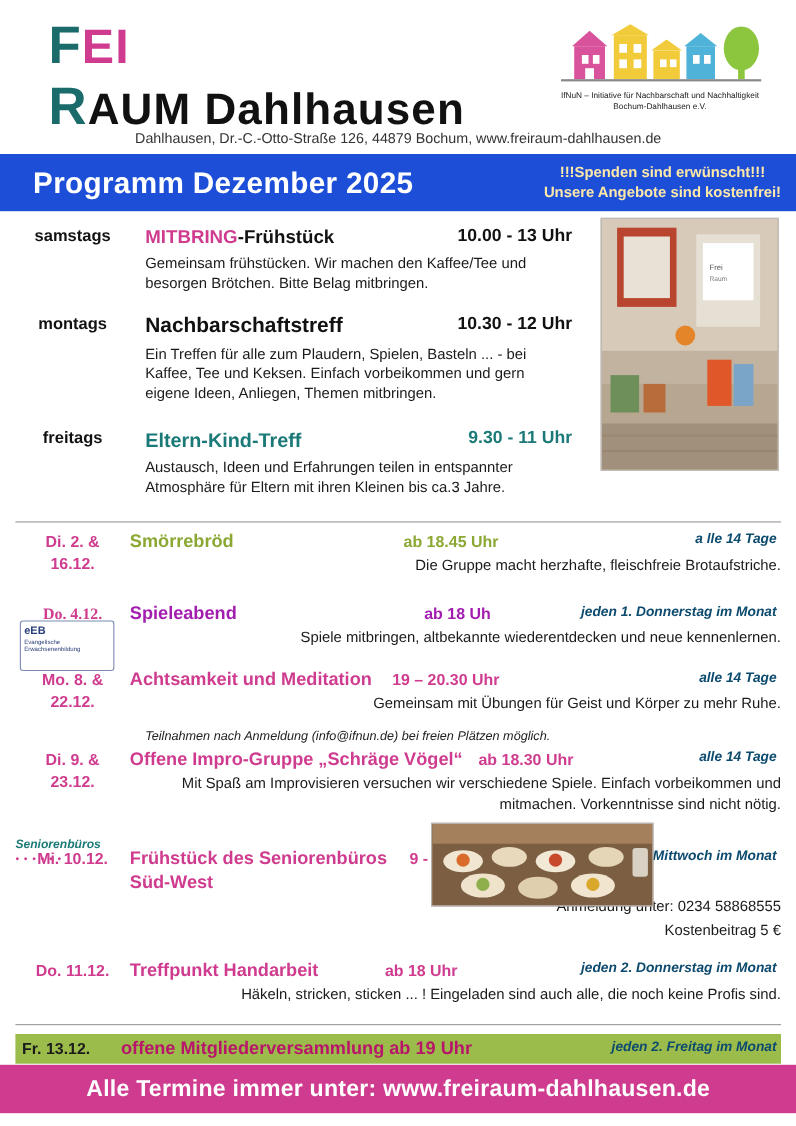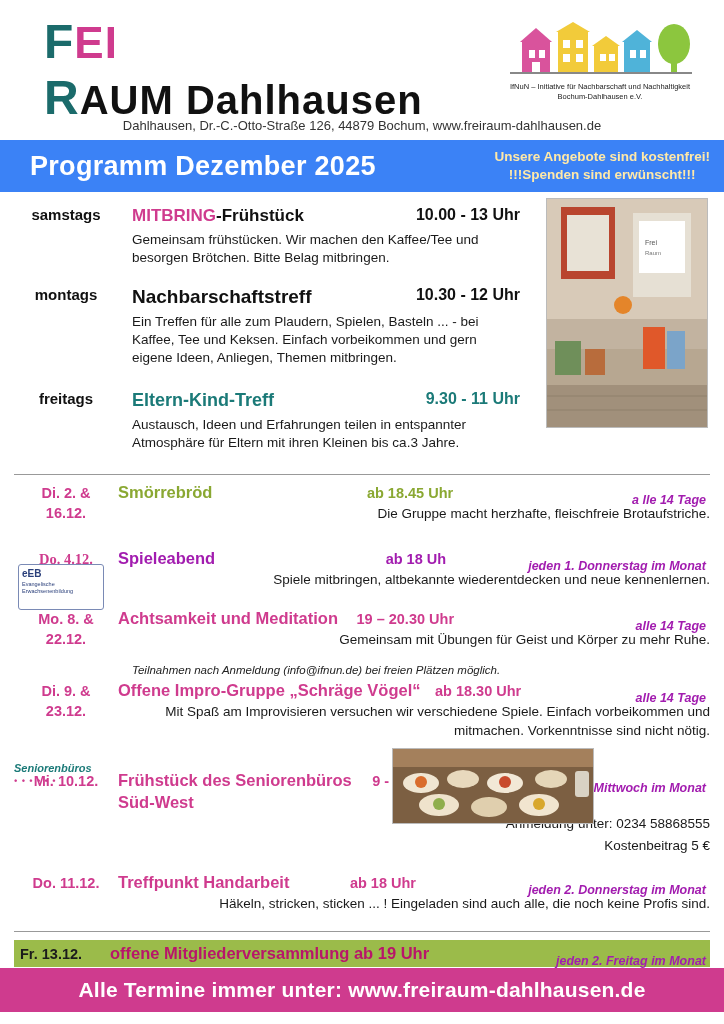--- a/index.html
+++ b/index.html
@@ -78,21 +78,21 @@
     color: #333;
   }
 
   
   .titlebar {
     position: absolute;
     top: 140px;
     left: 0;
     width: 724px;
     height: 52px;
-    background: #3b82f6;
+    background: #1d4ed8;
     color: #ffffff;
     display: flex;
     align-items: center;
   }
   .titlebar h1 {
     margin: 0 0 0 30px;
     font-size: 27px;
     font-weight: bold;
     letter-spacing: 0.3px;
   }
@@ -201,24 +201,23 @@
     font-size: 14.5px;
     font-weight: bold;
     display: inline;
     margin-left: 10px;
   }
   .d-note {
     position: absolute;
     right: 18px;
     font-style: italic;
     font-size: 12.5px;
-    color: #a21caf;
+    color: #0c4a6e;
     font-weight: bold;
     white-space: nowrap;
-    margin-top: 10px;
   }
   .d-desc {
     font-size: 13.5px;
     line-height: 1.4;
     margin-top: 3px;
     color: #1a1a1a;
     text-align: right;
   }
   .d-sub {
     font-size: 11.5px;
@@ -352,22 +351,22 @@
     </div>
     <div class="ifnun-text">IfNuN – Initiative für Nachbarschaft und Nachhaltigkeit Bochum-Dahlhausen e.V.</div>
   </div>
 
   <div class="addressbar">Dahlhausen, Dr.-C.-Otto-Straße 126, 44879 Bochum, www.freiraum-dahlhausen.de</div>
 </div>
 
 <div class="titlebar">
   <h1>Programm Dezember 2025</h1>
   <div class="titlebar-right">
+    <div>!!!Spenden sind erwünscht!!!</div>
     <div>Unsere Angebote sind kostenfrei!</div>
-    <div>!!!Spenden sind erwünscht!!!</div>
   </div>
 </div>
 
 <div class="content">
 
   <div class="photo-top">
     <svg width="160" height="228" viewBox="0 0 160 228">
       <rect x="0" y="0" width="160" height="228" fill="#cbbba6"></rect>
       <rect x="0" y="0" width="160" height="120" fill="#d8cab8"></rect>
       <rect x="14" y="8" width="54" height="72" fill="#b9452e"></rect>

